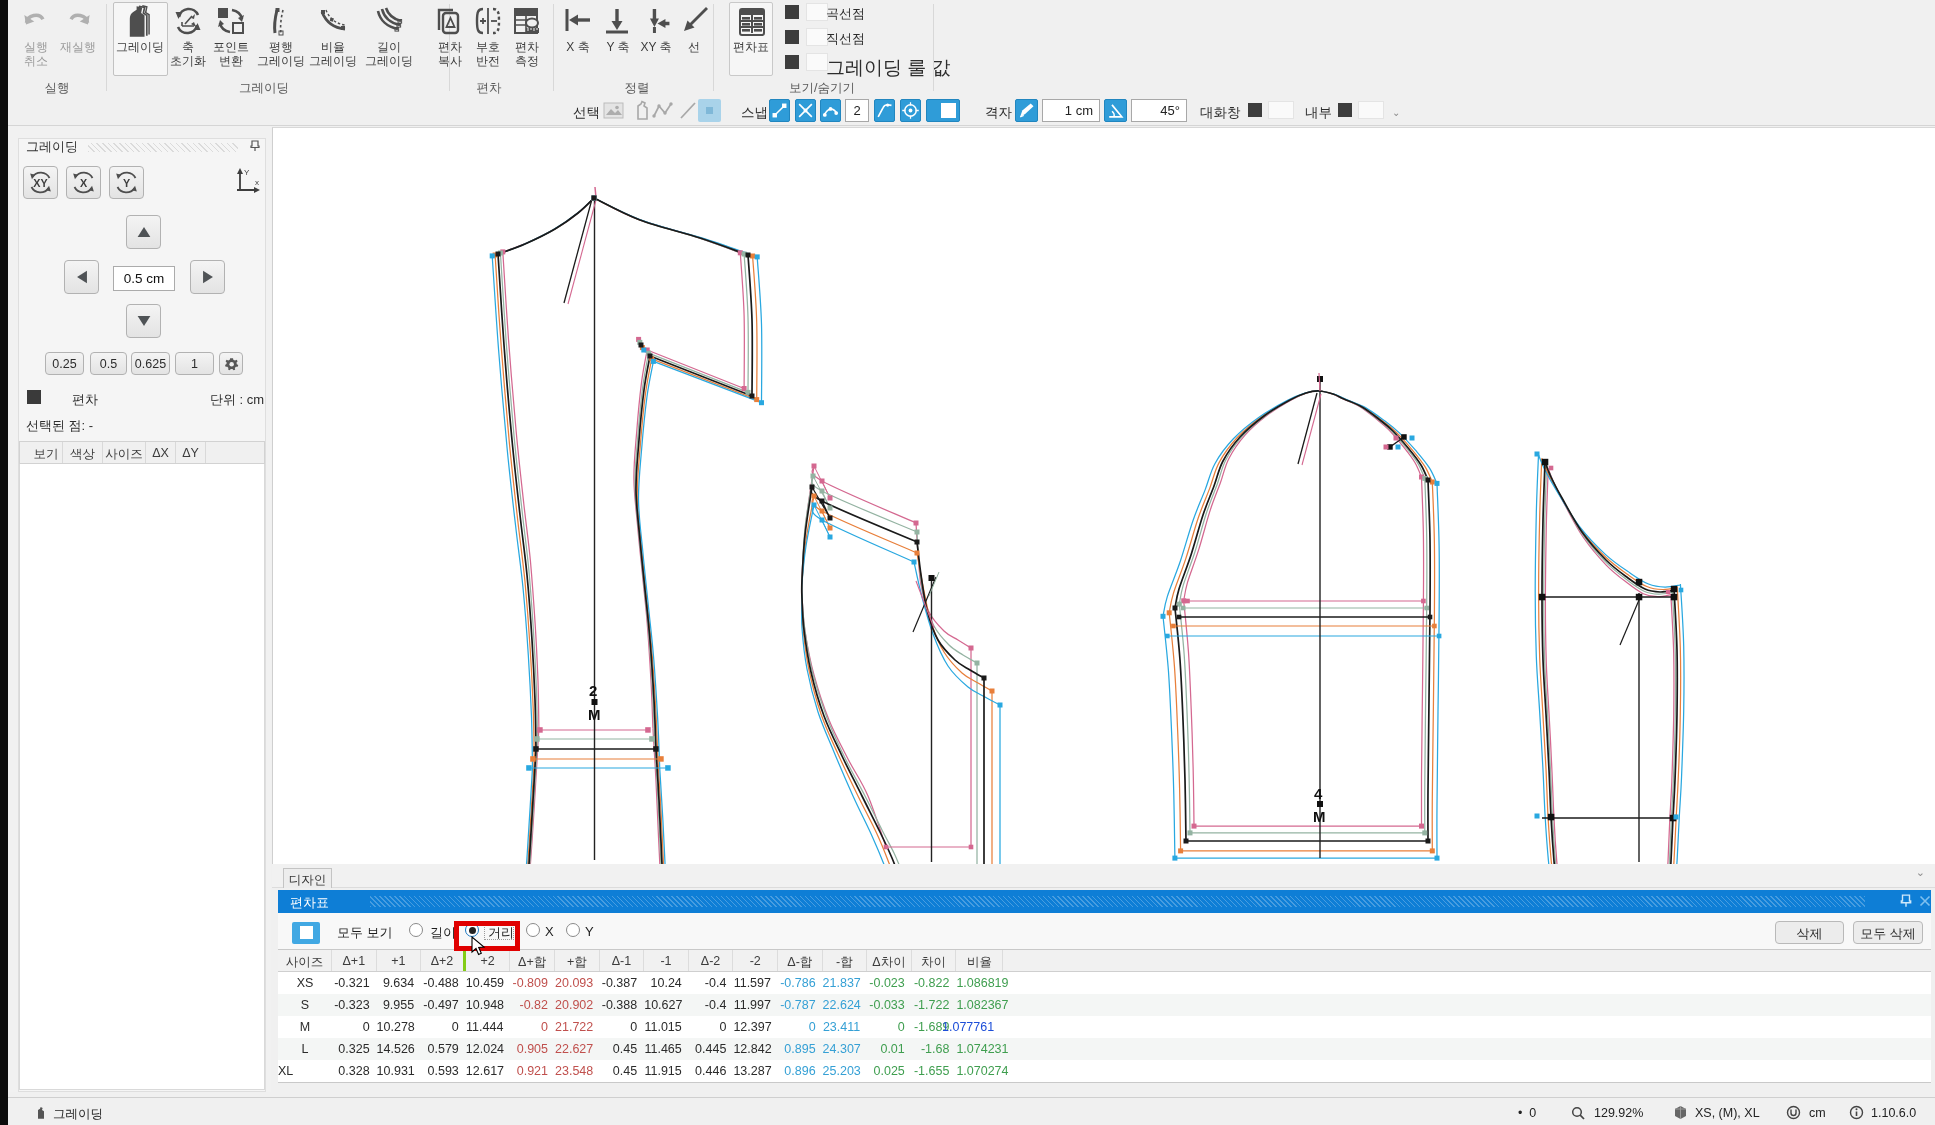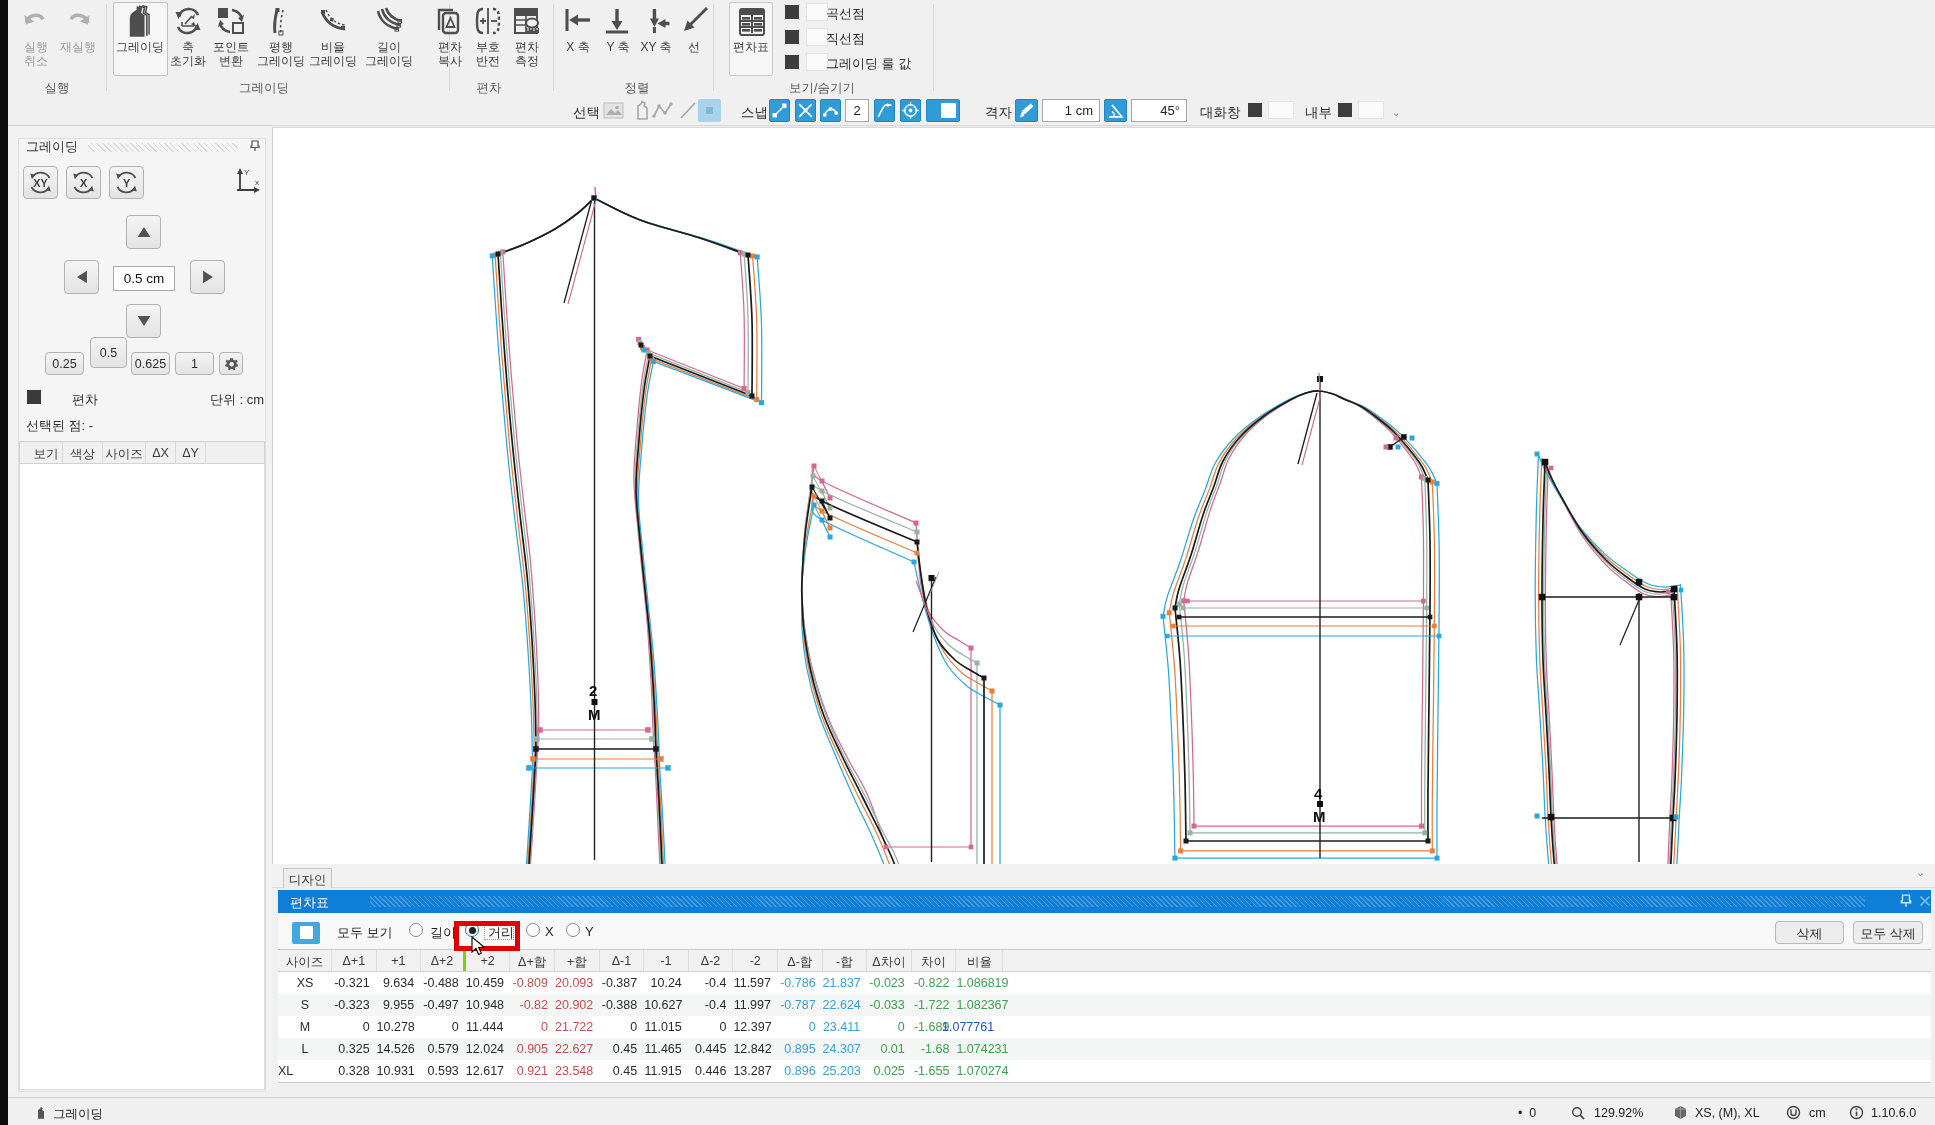--- a/index.html
+++ b/index.html
@@ -234,21 +234,21 @@
       <div class="rlab">편차표</div>
     </div>
     <div class="chk" style="left:785px;top:5px"></div>
     <div class="chkw" style="left:806px;top:3px;width:22px"></div>
     <div class="abs" style="left:826px;top:5px;font-size:13px;color:#2d2d2d;white-space:nowrap">곡선점</div>
     <div class="chk" style="left:785px;top:30px"></div>
     <div class="chkw" style="left:806px;top:28px;width:22px"></div>
     <div class="abs" style="left:826px;top:30px;font-size:13px;color:#2d2d2d;white-space:nowrap">직선점</div>
     <div class="chk" style="left:785px;top:55px"></div>
     <div class="chkw" style="left:806px;top:53px;width:22px"></div>
-    <div class="abs" style="left:826px;top:55px;font-size:13px;color:#2d2d2d;white-space:nowrap">그레이딩 룰 값</div>
+    <div class="abs" style="left:826px;top:55px;font-size:19px;color:#2d2d2d;white-space:nowrap">그레이딩 룰 값</div>
     <div class="rgl" style="left:822px">보기/숨기기</div>
     <div class="rsep" style="left:933px"></div>
   </div>
 <div id="row2">
     <div class="r2lab" style="left:573px">선택</div>
     <svg class="abs" style="left:603px;top:6px" width="21" height="17" viewBox="0 0 21 17">
       <rect x="1" y="1" width="19" height="15" fill="#e4e4e4" stroke="#bbb"></rect>
       <path d="M3 13 L8 7 L12 11 L15 8 L19 13 Z" fill="#adadad"></path>
       <circle cx="14" cy="5.5" r="1.8" fill="#adadad"></circle>
     </svg>
@@ -372,21 +372,21 @@
         <path d="M24 17 L10 26 L10 8 Z" fill="#4f5356"></path>
       </svg>
     </div>
     <div class="gbtn" style="left:126px;top:178px;width:35px;height:34px">
       <svg width="24" height="24" viewBox="0 0 34 34">
         <path d="M17 24 L26 10 L8 10 Z" fill="#4f5356"></path>
       </svg>
     </div>
     <div class="abs" style="left:113px;top:140px;width:62px;height:25px;background:#fff;border:1px solid #ababab;font-size:13.5px;color:#111;text-align:center;padding-top:4px">0.5 cm</div>
     <div class="gbtn" style="left:45px;top:226px;width:39px;height:23px">0.25</div>
-    <div class="gbtn" style="left:90px;top:211px;width:37px;height:31px">0.5</div>
+    <div class="gbtn" style="left:90px;top:226px;width:37px;height:23px">0.5</div>
     <div class="gbtn" style="left:131px;top:226px;width:39px;height:23px">0.625</div>
     <div class="gbtn" style="left:175px;top:226px;width:39px;height:23px">1</div>
     <div class="gbtn" style="left:219px;top:226px;width:24px;height:23px">
       <svg width="15" height="15" viewBox="0 0 20 20">
         <path d="M10 3 L12 3 L12.6 5.2 L14.8 6 L16.8 4.9 L18.2 6.9 L16.7 8.6 L17 10.9 L19 12 L18.2 14.3 L15.9 14.2 L14.4 16 L14.9 18.2 L12.7 19 L11.3 17.2 L9 17.2 L7.6 19 L5.4 18.1 L5.9 15.9 L4.4 14.2 L2.1 14.3 L1.4 12 L3.3 10.8 L3.6 8.6 L2.1 6.9 L3.5 4.9 L5.6 6 L7.7 5.1 L8.2 3 Z" fill="#585858"></path>
         <circle cx="10.2" cy="11" r="3" fill="#f0f0f0"></circle>
       </svg>
     </div>
     <div class="abs" style="left:27px;top:264px;width:14px;height:14px;background:#3a3a3a"></div>
     <div class="abs" style="left:72px;top:265px;font-size:13px;color:#2d2d2d">편차</div>

